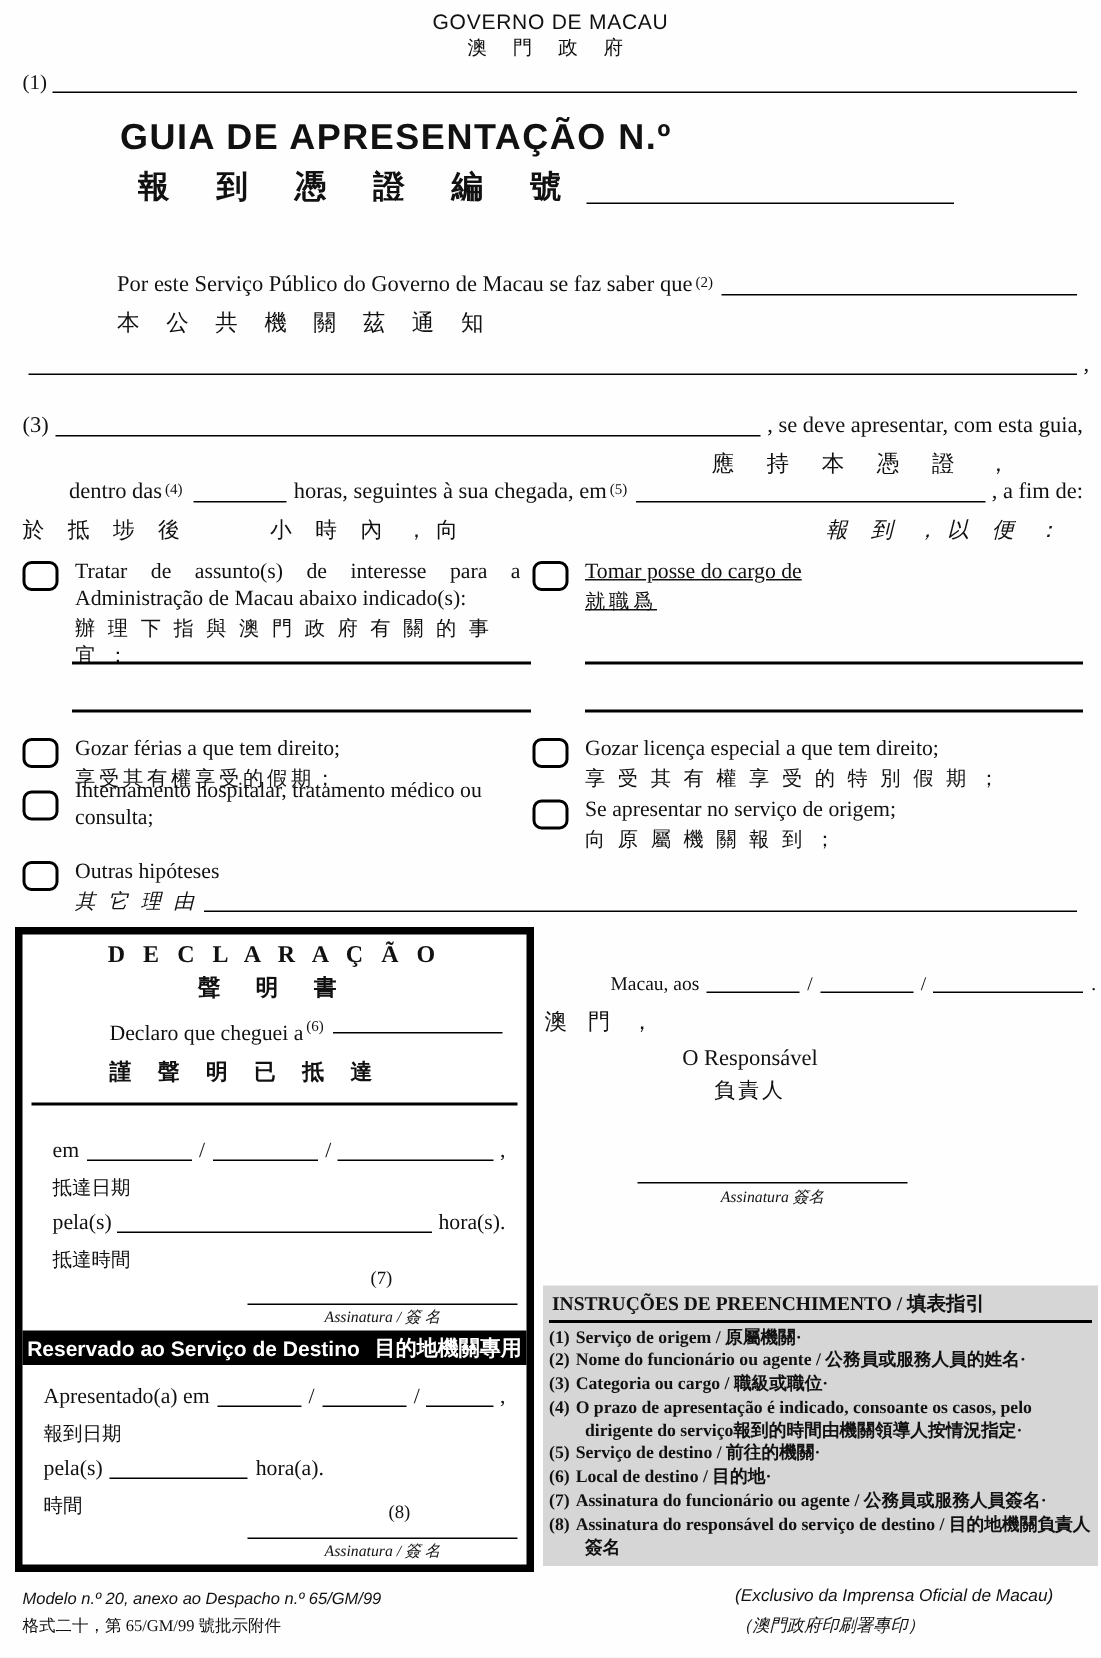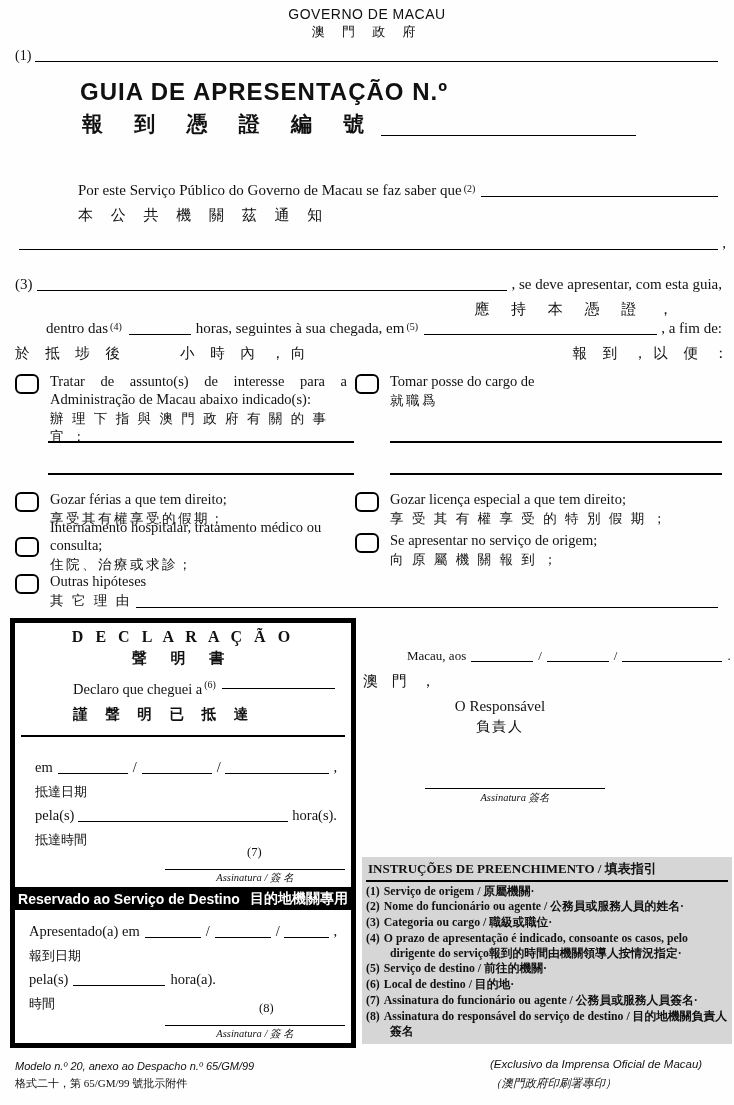--- a/index.html
+++ b/index.html
@@ -22,32 +22,32 @@
   .opt-pt.just { text-align:justify; }
   .opt-zh { display:block; font-size:13.5px; letter-spacing:2.5px; margin-top:2px; }
   .ital { font-style:italic; }
 
   
   #org-pt { top:6px; left:0; right:0; text-align:center; font-size:14px; letter-spacing:.5px; }
   #org-zh { top:23px; left:0; right:0; text-align:center; font-size:13px; letter-spacing:7px; }
 
   #row1 { top:48px; left:15px; right:12px; font-size:14px; }
   #title-pt { top:78px; left:80px; font-size:24px; font-weight:bold; letter-spacing:1px; }
-  #title-zh-row { top:110px; left:82px; right:94px; }
+  #title-zh-row { top:110px; left:92px; right:94px; }
   #title-zh-row .zh { font-size:21px; font-weight:bold; letter-spacing:13px; }
 
   #intro-row { top:182px; left:78px; right:12px; font-size:15px; }
   #intro-zh  { top:206px; left:78px; font-size:15px; letter-spacing:7px; }
   #fullline-row { top:234px; left:15px; right:8px; font-size:15px; height:18px; }
   #row3 { top:276px; left:15px; right:12px; font-size:15px; }
   #row3-zh { top:300px; right:52px; font-size:15px; letter-spacing:9px; }
   #row4 { top:320px; left:15px; right:12px; font-size:15px;margin-left:31px; }
   #row4-zh-a { top:344px; left:15px;  font-size:14.5px; letter-spacing:6px; }
   #row4-zh-b { top:344px; left:180px; font-size:14.5px; letter-spacing:6px; }
-  #row4-zh-c { top:344px; right:0; font-size:14.5px; letter-spacing:6px; }
+  #row4-zh-c { top:344px; right:22px; font-size:14.5px; letter-spacing:6px;font-style:italic; }
 
   #line-l1 { left:48px;  width:306px; top:441px; }
   #line-l2 { left:48px;  width:306px; top:473px; }
   #line-r1 { left:390px; width:332px; top:441px; }
   #line-r2 { left:390px; width:332px; top:473px; }
 
   
   #decl-box { left:10px; top:618px; width:346px; height:430px; border:5px solid #000; background:#fff; }
   #decl-box .abs { font-size:14.5px; }
   .d-title-pt { top:5px; left:0; right:0; text-align:center; font-weight:bold; font-size:16px !important; letter-spacing:4px; }
@@ -146,21 +146,21 @@
   <div class="opt" style="left:15px; top:372px; width:332px;">
     <span class="cb"></span>
     <span style="flex:1;">
       <span class="opt-pt just">Tratar de assunto(s) de interesse para a Administração de Macau abaixo indicado(s):</span>
       <span class="opt-zh">辦 理 下 指 與 澳 門 政 府 有 關 的 事 宜 ：</span>
     </span>
   </div>
 
   <div class="opt" style="left:355px; top:372px; width:370px;">
     <span class="cb"></span>
-    <span style="flex:1;">
+    <span style="flex:1;text-decoration:underline;">
       <span class="opt-pt">Tomar posse do cargo de</span>
       <span class="opt-zh">就職爲</span>
     </span>
   </div>
 
   <div id="line-l1" class="abs lineonly"></div>
   <div id="line-l2" class="abs lineonly"></div>
   <div id="line-r1" class="abs lineonly"></div>
   <div id="line-r2" class="abs lineonly"></div>
 
@@ -177,37 +177,36 @@
     <span style="flex:1;">
       <span class="opt-pt">Gozar licença especial a que tem direito;</span>
       <span class="opt-zh">享 受 其 有 權 享 受 的 特 別 假 期 ；</span>
     </span>
   </div>
 
   <div class="opt" style="left:15px; top:518px; width:340px;align-items:center;">
     <span class="cb"></span>
     <span style="flex:1;">
       <span class="opt-pt">Internamento hospitalar, tratamento médico ou consulta;</span>
-      <span class="opt-zh">住院、治療或求診；</span>
     </span>
   </div>
 
   <div class="opt" style="left:355px; top:531px; width:372px;">
     <span class="cb"></span>
     <span style="flex:1;">
       <span class="opt-pt">Se apresentar no serviço de origem;</span>
       <span class="opt-zh">向 原 屬 機 關 報 到 ；</span>
     </span>
   </div>
 
   <div class="opt" style="left:15px; top:572px; right:12px;">
     <span class="cb"></span>
     <span style="flex:1;">
       <span class="opt-pt">Outras hipóteses</span>
-      <span class="row" style="width:100%;">
+      <span class="row" style="width:100%;font-style:italic;">
         <span class="opt-zh">其 它 理 由</span>
         <span class="fill"></span>
       </span>
     </span>
   </div>
 
   <div id="decl-box" class="abs">
     <div class="abs d-title-pt">D E C L A R A Ç Ã O</div>
     <div class="abs d-title-zh">聲 明 書</div>
 

